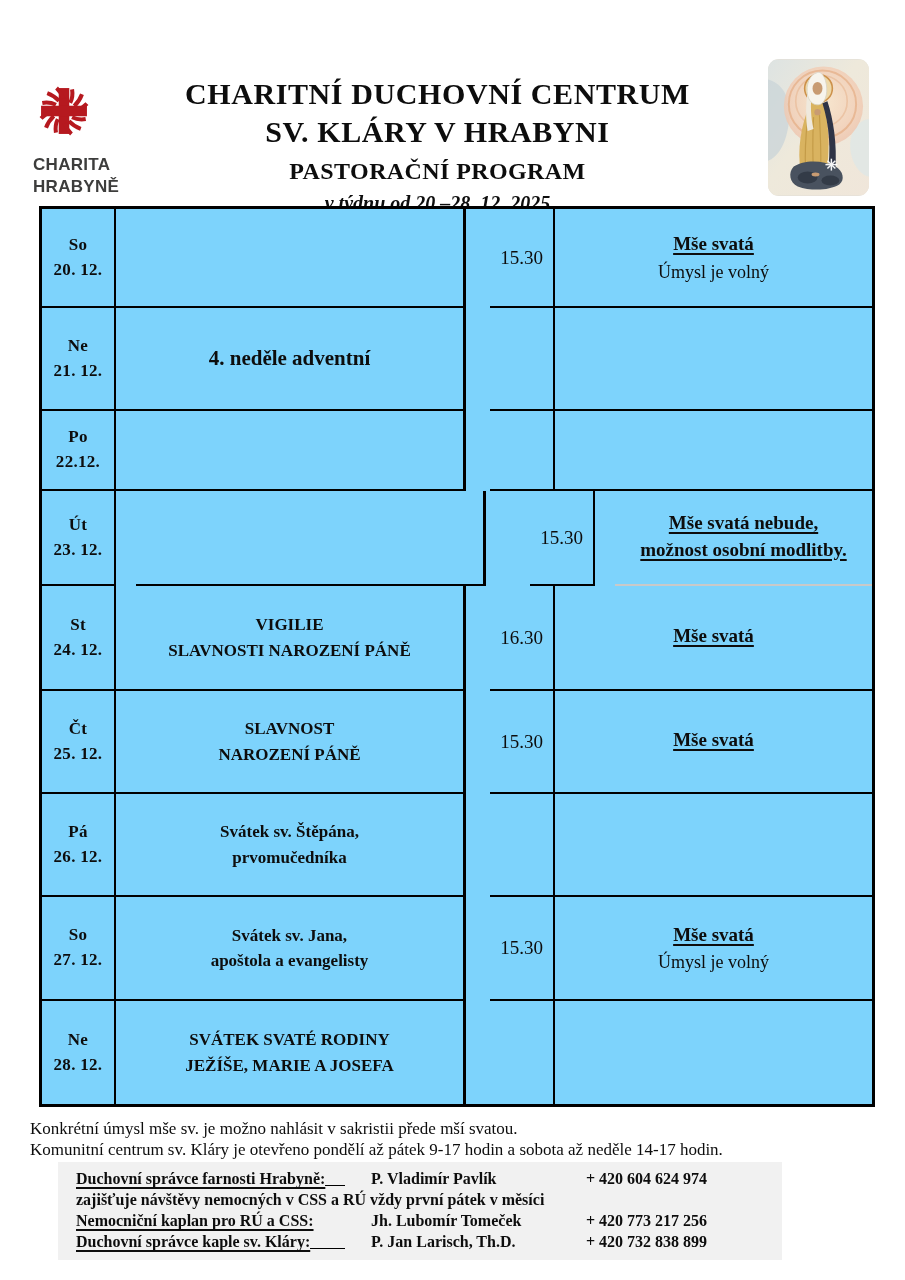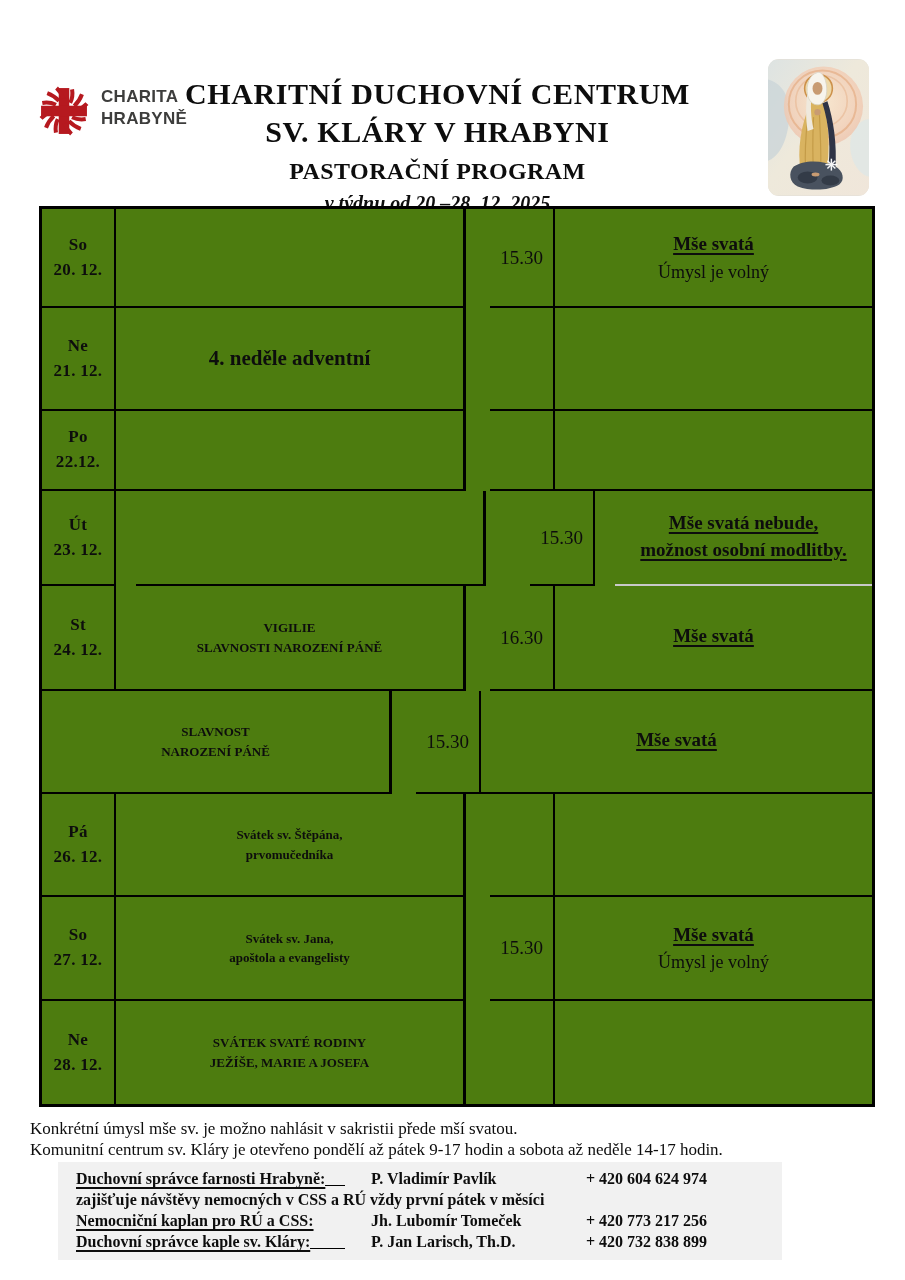--- a/index.html
+++ b/index.html
@@ -7,21 +7,21 @@
     width:905px;height:1280px;
     background:#ffffff;
     font-family:"Liberation Serif", serif;
     color:#0d0d0d;
     position:relative;
     overflow:hidden;
   }
   .page{position:absolute;inset:0;}
 
   
-  .logo{position:absolute;left:33px;top:80px;display:flex;align-items:flex-start;gap:6px;}
+  .logo{position:absolute;left:33px;top:80px;display:flex;align-items:flex-start;gap:6px;flex-direction:column;}
   .logo svg{width:62px;height:62px;display:block;}
   .logo-text{
     font-family:"Liberation Sans", sans-serif;
     font-weight:bold;font-size:17px;line-height:1.32;
     color:#3d3d3c;letter-spacing:.3px;margin-top:6px;
   }
   .title-block{position:absolute;left:95px;top:78px;width:685px;text-align:center;}
   .title-main{font-size:30px;font-weight:bold;letter-spacing:.6px;line-height:1.08;}
   .title-main2{font-size:30px;font-weight:bold;letter-spacing:.6px;line-height:1.08;margin-top:6px;}
   .title-sub{font-size:24px;font-weight:bold;letter-spacing:.4px;margin-top:9px;}
@@ -29,33 +29,33 @@
 
   .saint{
     position:absolute;left:768px;top:59px;width:101px;height:137px;
     border-radius:11px;overflow:hidden;box-shadow:0 0 0 1px #e4e0d8 inset;
   }
   .saint svg{width:100%;height:100%;display:block;}
 
   
   .schedule{
     position:absolute;left:39px;top:206px;width:836px;
-    border:3px solid #000;box-sizing:border-box;background:#4d7c0f;
+    border:3px solid #000;box-sizing:border-box;background:#7dd3fc;
   }
   .trow{display:flex;}
   .cell{
     box-sizing:border-box;
     border-right:2px solid #000;border-bottom:2px solid #000;
     display:flex;flex-direction:column;align-items:center;justify-content:center;
     text-align:center;
   }
   .trow:last-child .cell{border-bottom:none;}
   .cell:last-child{border-right:none;}
   .day-cell{width:74px;}
-  .desc-cell{width:350px;border-right-width:3px;font-weight:bold;font-size:13px;line-height:1.5;white-space:pre-line;}
+  .desc-cell{width:350px;border-right-width:3px;font-weight:bold;font-size:17px;line-height:1.5;white-space:pre-line;}
   .desc-big{font-size:21px;font-family:Liberation Serif, serif;}
   .time-cell{width:65px;font-size:19px;margin-left:24px;}
   .mass-cell{flex:1;}
   .r1{height:99px;} .r2{height:103px;} .r3{height:80px;} .r4{height:95px;gap:20px;}
   .r5{height:105px;} .r6{height:103px;} .r7{height:103px;} .r8{height:104px;} .r9{height:103px;}
   .r4 .mass-cell{border-bottom-color:#c9c9c9;}
   .day{font-weight:bold;font-size:17px;line-height:1.45;letter-spacing:.3px;}
   .date{font-weight:bold;font-size:17px;line-height:1.45;letter-spacing:.3px;}
   .mass-main{
     font-weight:bold;font-size:19px;line-height:1.4;white-space:pre-line;
@@ -221,20 +221,24 @@
       <div class="cell desc-cell">VIGILIE
 SLAVNOSTI NAROZENÍ PÁNĚ</div>
       <div class="cell time-cell">16.30</div>
       <div class="cell mass-cell">
         <div class="mass-main">Mše svatá</div>
         <div class="mass-sub"></div>
       </div>
     </div>
 
     <div class="trow r6">
+      <div class="cell day-cell">
+        <div class="day">Čt</div>
+        <div class="date">25. 12.</div>
+      </div>
       <div class="cell desc-cell">SLAVNOST
 NAROZENÍ PÁNĚ</div>
       <div class="cell time-cell">15.30</div>
       <div class="cell mass-cell">
         <div class="mass-main">Mše svatá</div>
         <div class="mass-sub"></div>
       </div>
     </div>
 
     <div class="trow r7">

